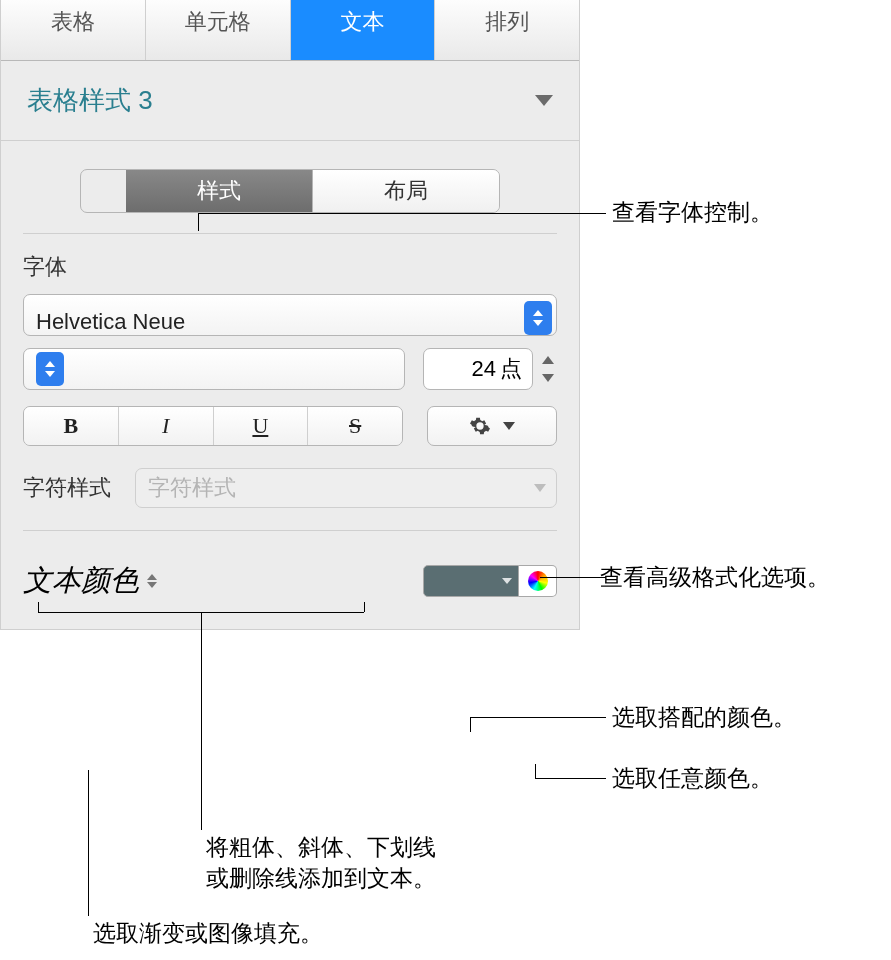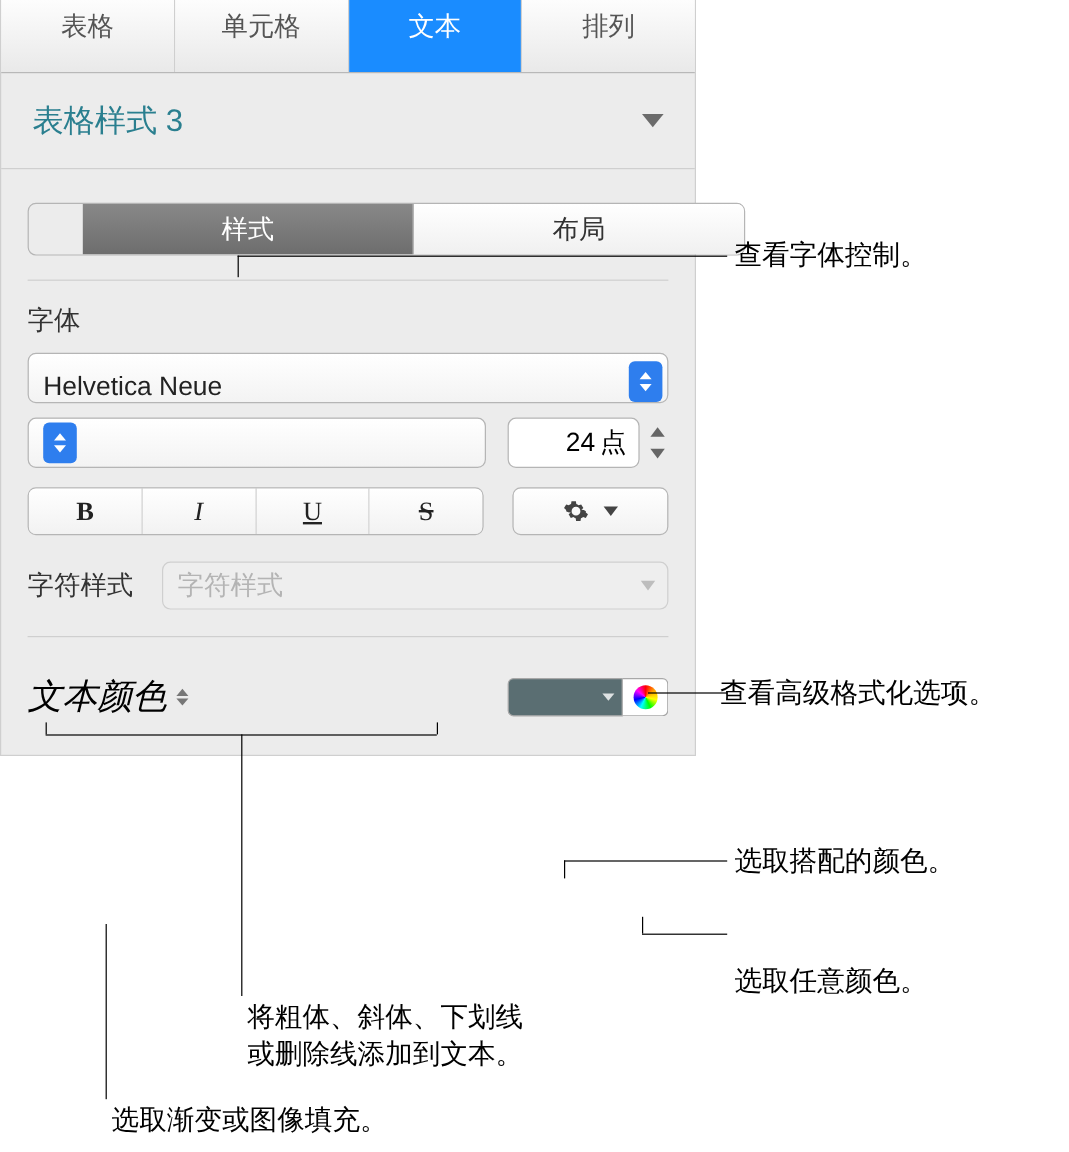--- a/index.html
+++ b/index.html
@@ -58,21 +58,21 @@
     width: 0; height: 0;
     border-left: 9px solid transparent;
     border-right: 9px solid transparent;
     border-top: 11px solid #6b6b6b;
   }
   
   .sidebody { padding: 28px 22px 28px 22px; }
   
   .seg {
     display: flex;
-    width: 598px;
+    width: 420px;
     height: 44px;
     margin: 0 auto 20px auto;
     border: 1px solid #b5b5b5;
     border-radius: 7px;
     overflow: hidden;
     padding-left: 45px;
   }
   .seg .segbtn {
     flex: 1;
     text-align: center;
@@ -373,21 +373,21 @@
 
 <div class="callout-line" style="left:540px; top:577px; height:1px; width:66px;"></div>
 <div class="callout-text" style="left:600px; top:562px;">查看高级格式化选项。</div>
 
 <div class="callout-line" style="left:470px; top:717px; width:1px; height:15px;"></div>
 <div class="callout-line" style="left:470px; top:717px; height:1px; width:136px;"></div>
 <div class="callout-text" style="left:612px; top:702px;">选取搭配的颜色。</div>
 
 <div class="callout-line" style="left:535px; top:764px; width:1px; height:14px;"></div>
 <div class="callout-line" style="left:535px; top:778px; height:1px; width:71px;"></div>
-<div class="callout-text" style="left:612px; top:763px;margin-top:39px;">选取任意颜色。</div>
+<div class="callout-text" style="left:612px; top:763px;">选取任意颜色。</div>
 
 <div class="callout-line" style="left:38px;  top:612px; height:1px; width:326px;"></div>
 <div class="callout-line" style="left:38px;  top:602px; width:1px; height:10px;"></div>
 <div class="callout-line" style="left:364px; top:602px; width:1px; height:10px;"></div>
 <div class="callout-line" style="left:201px; top:612px; width:1px; height:218px;"></div>
 <div class="callout-text" style="left:206px; top:832px; white-space:pre-line;">将粗体、斜体、下划线
 或删除线添加到文本。</div>
 
 <div class="callout-line" style="left:88px; top:770px; width:1px; height:146px;"></div>
 <div class="callout-text" style="left:93px; top:918px;">选取渐变或图像填充。</div>

